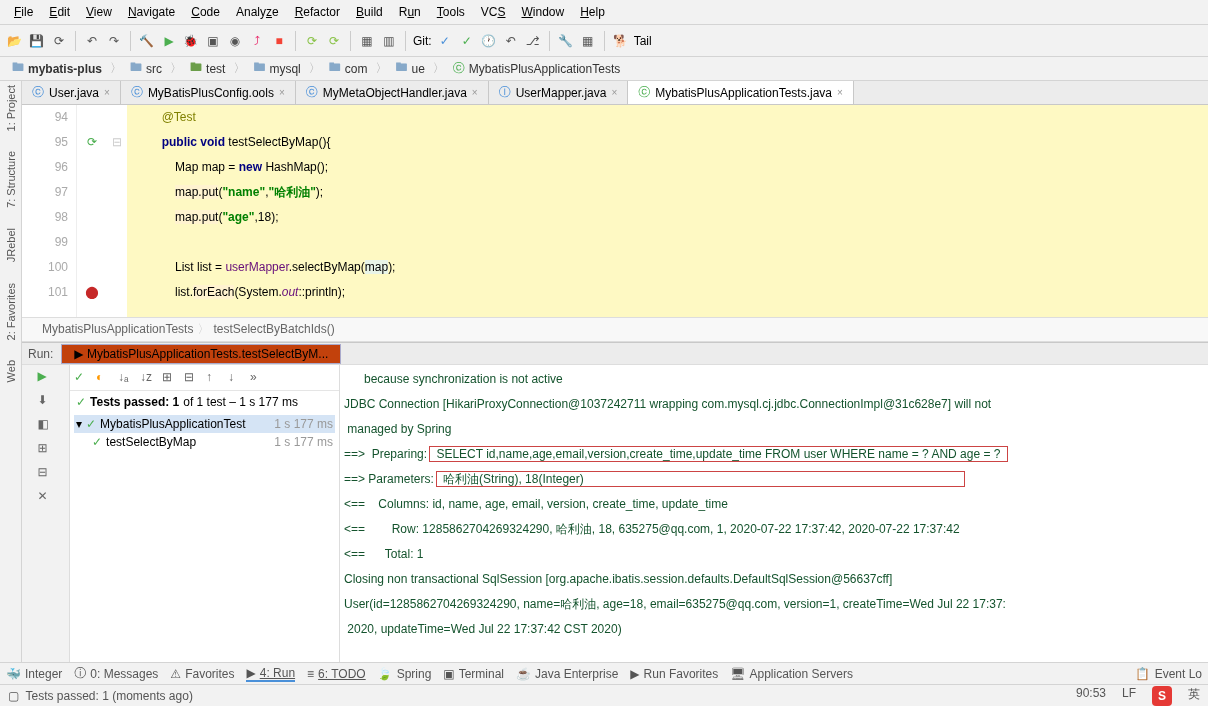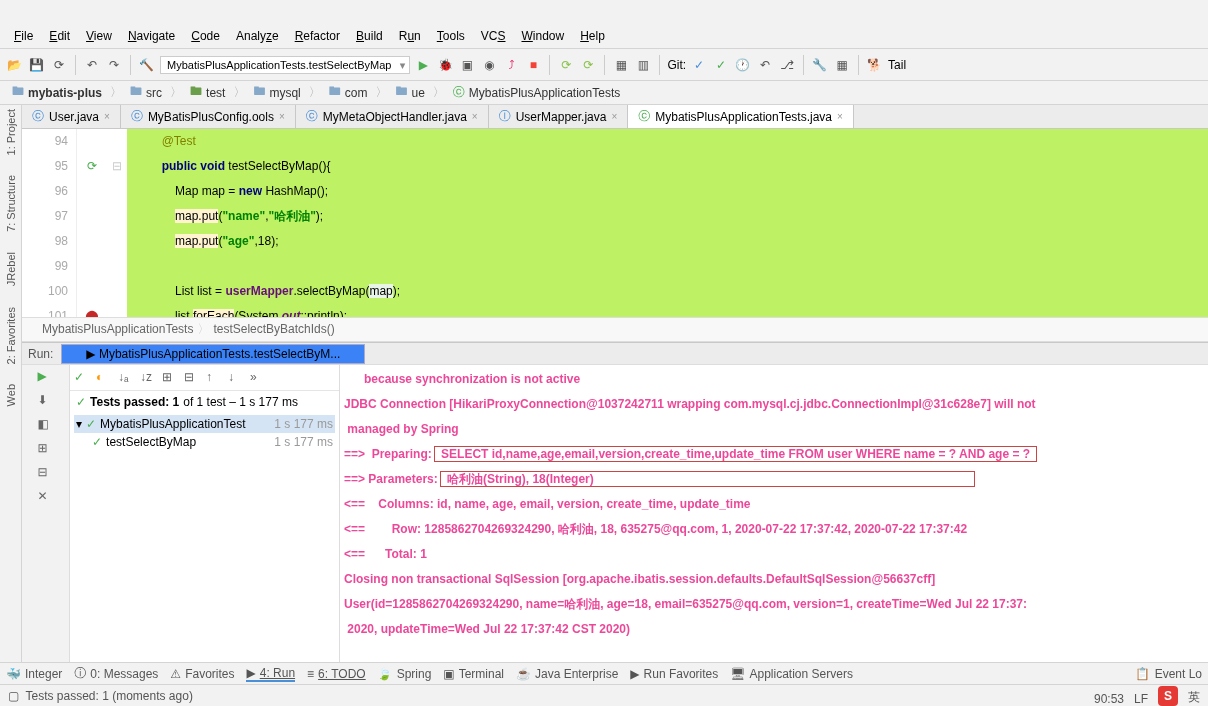--- a/index.html
+++ b/index.html
@@ -1,75 +1,75 @@
 <!DOCTYPE html>
 <html><head>
 <meta charset="utf-8">
 <style>
 * { margin: 0; padding: 0; box-sizing: border-box; font-family: "Segoe UI", Arial, sans-serif; font-size: 12px; }
 body { background: #f2f2f2; width: 1208px; height: 706px; overflow: hidden; display: flex; flex-direction: column; }
-.menubar { background: #f2f2f2; display: flex; padding: 2px 6px; border-bottom: 1px solid #d4d4d4; margin-top: 24px; }
+.menubar { background: #f2f2f2; display: flex; padding: 2px 6px; border-bottom: 1px solid #d4d4d4; }
 .menubar span { padding: 3px 8px; cursor: pointer; }
 .menubar span u { text-decoration: underline; }
 .toolbar { background: #f2f2f2; display: flex; align-items: center; padding: 3px 6px; border-bottom: 1px solid #d4d4d4; height: 32px; gap: 4px; }
 .toolbar .ico { width: 18px; height: 18px; display: inline-flex; align-items: center; justify-content: center; color: #555; cursor: pointer; }
 .toolbar .sep { width: 1px; height: 20px; background: #ccc; margin: 0 3px; }
 .toolbar .combo { background: #fff; border: 1px solid #ccc; padding: 2px 18px 2px 6px; font-size: 11px; position: relative; }
 .toolbar .combo::after { content: "▾"; position: absolute; right: 4px; color: #888; }
 .toolbar .green { color: #4caf50; }
 .navbar { background: #f2f2f2; display: flex; align-items: center; padding: 3px 6px; border-bottom: 1px solid #d4d4d4; height: 24px; gap: 2px; font-size: 11px; }
 .navbar .crumb { padding: 1px 6px; color: #333; display: flex; align-items: center; gap: 4px; }
 .navbar .sep { color: #aaa; }
 .navbar .folder-ico { color: #87a9c9; }
 .main { flex: 1; display: flex; overflow: hidden; }
 .left-gutter { width: 22px; background: #f2f2f2; border-right: 1px solid #d4d4d4; display: flex; flex-direction: column; align-items: center; padding-top: 4px; gap: 20px; }
 .left-gutter .vtext { writing-mode: vertical-rl; transform: rotate(180deg); font-size: 11px; color: #555; cursor: pointer; }
 .editor-area { flex: 1; display: flex; flex-direction: column; overflow: hidden; }
 .tabs { display: flex; background: #ececec; border-bottom: 1px solid #c8c8c8; height: 24px; }
 .tab { padding: 3px 10px; border-right: 1px solid #c8c8c8; display: flex; align-items: center; gap: 5px; font-size: 11px; background: #ececec; cursor: pointer; }
 .tab.active { background: #fff; }
 .tab .close { color: #999; font-size: 10px; }
-.editor { flex: 1; background: #bef264; display: flex; overflow: hidden; font-family: Consolas, monospace; font-size: 13px; }
+.editor { flex: 1; background: #fef9c3; display: flex; overflow: hidden; font-family: Consolas, monospace; font-size: 13px; }
 .gutter { width: 55px; background: #fff; color: #aaa; text-align: right; padding-right: 8px; line-height: 25px; border-right: 1px solid #eee; }
 .gutter-icons { width: 30px; background: #fff; line-height: 25px; text-align: center; }
 .fold-col { width: 20px; background: #fff; line-height: 25px; text-align: center; color: #ccc; }
 .code { flex: 1; line-height: 25px; white-space: pre; padding-left: 8px; }
 .kw { color: #000080; font-weight: bold; }
 .str { color: #008000; font-weight: bold; }
 .ann { color: #808000; }
 .hl { background: #fff3d0; }
 .hl2 { background: #e8f4e8; }
-.fld { color: #660e7a; font-weight: bold; }
+.fld { color: #660e7a; font-weight: normal; }
 .stc { font-style: italic; margin-top: 48px; }
 .breadcrumb-bottom { background: #f8f8f8; border-top: 1px solid #ddd; border-bottom: 1px solid #ddd; padding: 3px 20px; font-size: 11px; color: #666; }
 .breadcrumb-bottom .sep { color: #ccc; margin: 0 4px; }
 .run-panel { background: #fff; border-top: 1px solid #c8c8c8; display: flex; flex-direction: column; }
 .run-header { background: #ececec; display: flex; align-items: center; padding: 2px 6px; height: 22px; font-size: 11px; border-bottom: 1px solid #ddd; }
 .run-header .lbl { color: #555; margin-right: 8px; }
-.run-header .tab2 { background: #3b82f6; padding: 2px 24px; border: 1px solid #aac; }
+.run-header .tab2 { background: #c2410c; padding: 2px 12px; border: 1px solid #aac; }
 .run-body { flex: 1; display: flex; }
 .run-left { width: 48px; background: #f2f2f2; display: flex; flex-direction: column; align-items: center; padding-top: 4px; gap: 8px; border-right: 1px solid #ddd; }
 .run-left .ico { width: 16px; height: 16px; color: #666; cursor: pointer; }
 .run-center { width: 270px; border-right: 1px solid #ddd; display: flex; flex-direction: column; }
 .run-toolbar { display: flex; align-items: center; padding: 3px 4px; gap: 6px; border-bottom: 1px solid #e5e5e5; height: 26px; }
 .run-toolbar .ico { width: 16px; height: 16px; color: #666; cursor: pointer; }
 .test-status { padding: 4px 6px; font-size: 11px; display: flex; align-items: center; gap: 4px; }
 .test-status .ok { color: #4caf50; }
 .test-tree { padding: 2px 4px; font-size: 11px; }
 .test-tree .row { display: flex; align-items: center; gap: 4px; padding: 2px 2px; }
 .test-tree .row.sel { background: #d5e4f5; }
 .test-tree .ok-ico { color: #4caf50; }
 .test-tree .time { margin-left: auto; color: #999; }
-.console { flex: 1; font-family: Consolas, monospace; font-size: 13px; line-height: 25px; padding: 2px 4px; white-space: pre; color: #ec4899; overflow: hidden; font-weight: bold; }
+.console { flex: 1; font-family: Consolas, monospace; font-size: 13px; line-height: 25px; padding: 2px 4px; white-space: pre; color: #14532d; overflow: hidden; }
 .console .boxed { border: 1px solid #cc4444; padding: 0 3px; margin-left: 2px; }
 .bottom-bar { background: #f2f2f2; border-top: 1px solid #d4d4d4; display: flex; align-items: center; padding: 2px 6px; height: 22px; gap: 12px; font-size: 11px; }
 .bottom-bar .item { display: flex; align-items: center; gap: 4px; cursor: pointer; color: #555; }
 .bottom-bar .item.active { border-bottom: 2px solid #4a90d9; }
 .status-bar { background: #f2f2f2; border-top: 1px solid #d4d4d4; display: flex; align-items: center; padding: 2px 8px; height: 22px; font-size: 11px; color: #555; }
-.status-bar .right { margin-left: auto; display: flex; gap: 10px; align-items: flex-end; }
+.status-bar .right { margin-left: auto; display: flex; gap: 16px; align-items: flex-start; }
 .sogou { background: #e53935; color: #fff; width: 20px; height: 20px; border-radius: 4px; display: inline-flex; align-items: center; justify-content: center; font-weight: bold; }
 </style>
 </head>
 <body>
 
 <div class="menubar">
   <span><u>F</u>ile</span>
   <span><u>E</u>dit</span>
   <span><u>V</u>iew</span>
   <span><u>N</u>avigate</span>
@@ -86,21 +86,20 @@
 
 <div class="toolbar">
   <span class="ico">📂</span>
   <span class="ico">💾</span>
   <span class="ico">⟳</span>
   <span class="sep"></span>
   <span class="ico">↶</span>
   <span class="ico">↷</span>
   <span class="sep"></span>
   <span class="ico green">🔨</span>
-  <span class="combo">MybatisPlusApplicationTests.testSelectByMap</span>
   <span class="ico green">▶</span>
   <span class="ico green">🐞</span>
   <span class="ico">▣</span>
   <span class="ico">◉</span>
   <span class="ico" style="color:#e91e63">⤴</span>
   <span class="ico" style="color:#f44336">■</span>
   <span class="sep"></span>
   <span class="ico" style="color:#8bc34a">⟳</span>
   <span class="ico" style="color:#8bc34a">⟳</span>
   <span class="sep"></span>

